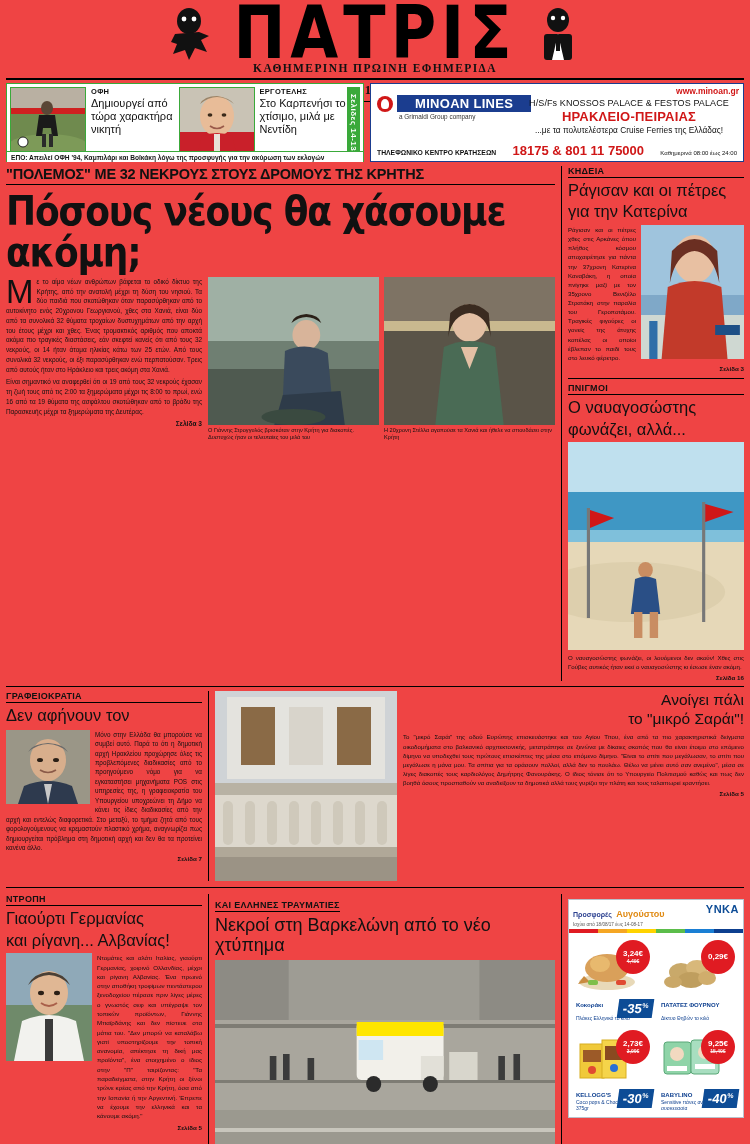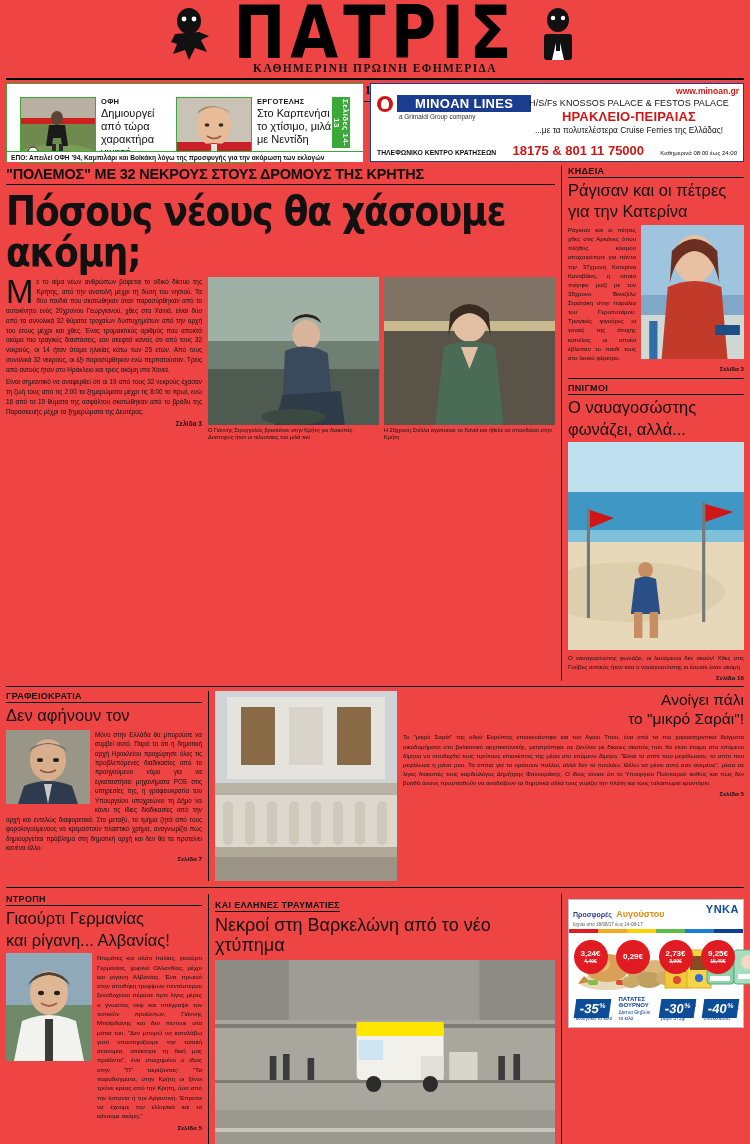--- a/index.html
+++ b/index.html
@@ -31,21 +31,21 @@
   .infobar .left{font-size:7px;color:#111;}
   .infobar .left b{font-size:11px;font-weight:400;}
   .infobar .mid{font-size:12.5px;font-weight:700;letter-spacing:.4px;}
   .infobar .right{font-size:8.5px;}
   .rule-thin{border-top:1.4px solid #000;margin:0 6px;}
 
   
   .teaser-strip{display:flex;gap:6px;padding:5px 6px 0 6px;height:84px;box-sizing:border-box;}
   .sports-box{
     flex:0 0 358px;border:1.6px solid #3aa93a;box-sizing:border-box;
-    display:flex;position:relative;background:#fff;padding:13px;
+    display:flex;position:relative;background:#fff;padding:3px;
   }
   .sp-cell{display:flex;gap:5px;flex:1;min-width:0;}
   .sp-photo{width:74px;height:64px;border:1px solid #3aa93a;position:relative;overflow:hidden;flex:0 0 74px;}
   .sp-txt{min-width:0;display:flex;flex-direction:column;justify-content:flex-start;}
   .sp-kicker{font-size:7.5px;font-weight:700;letter-spacing:.3px;color:#111;margin-bottom:1px;}
   .sp-head{font-size:11px;line-height:1.18;color:#111;font-weight:400;}
   .sp-sidetab{
     flex:0 0 13px;background:#3aa93a;color:#fff;font-size:8px;font-weight:700;
     writing-mode:vertical-rl;text-align:center;letter-spacing:.5px;
     display:flex;align-items:center;justify-content:center;
@@ -139,21 +139,21 @@
   .lg-photo{width:100%;height:208px;position:relative;overflow:hidden;margin-top:4px;}
 
   
   .ynka{border:1px solid #b9c2cc;margin-top:5px;background:#fff;position:relative;}
   .ynka-top{display:flex;align-items:flex-start;justify-content:space-between;padding:3px 4px 1px 4px;}
   .ynka-prosf{font-size:7px;color:#2a3f8f;font-weight:700;}
   .ynka-month{font-size:9px;color:#e08a12;font-weight:800;}
   .ynka-logo{font-size:11px;font-weight:900;color:#0d4c96;letter-spacing:.5px;}
   .ynka-date{font-size:4.6px;color:#555;padding:0 4px;}
   .ynka-bar{display:flex;height:4px;margin:2px 0 0 0;}
-  .ynka-grid{display:grid;grid-template-columns:1fr 1fr 1fr 1fr;gap:2px;padding:3px;}
+  .ynka-grid{display:grid;grid-template-columns:1fr 1fr;gap:2px;padding:3px;}
   .ynka-cell{position:relative;height:88px;border:0;}
   .pz-prod{position:absolute;left:4px;top:6px;width:62px;height:48px;}
   .pz-bubble{position:absolute;right:5px;top:4px;width:34px;height:34px;border-radius:50%;
     background:#e01b22;color:#fff;display:flex;flex-direction:column;align-items:center;
     justify-content:center;font-weight:800;}
   .pz-price{font-size:8px;line-height:1;}
   .pz-old{font-size:5px;text-decoration:line-through;opacity:.9;}
   .pz-name{position:absolute;left:4px;bottom:16px;font-size:6px;font-weight:800;color:#0d3f8f;}
   .pz-desc{position:absolute;left:4px;bottom:3px;font-size:5px;color:#0d3f8f;line-height:1.25;}
   .pz-disc{position:absolute;right:2px;bottom:6px;background:#0d4c96;color:#fff;

